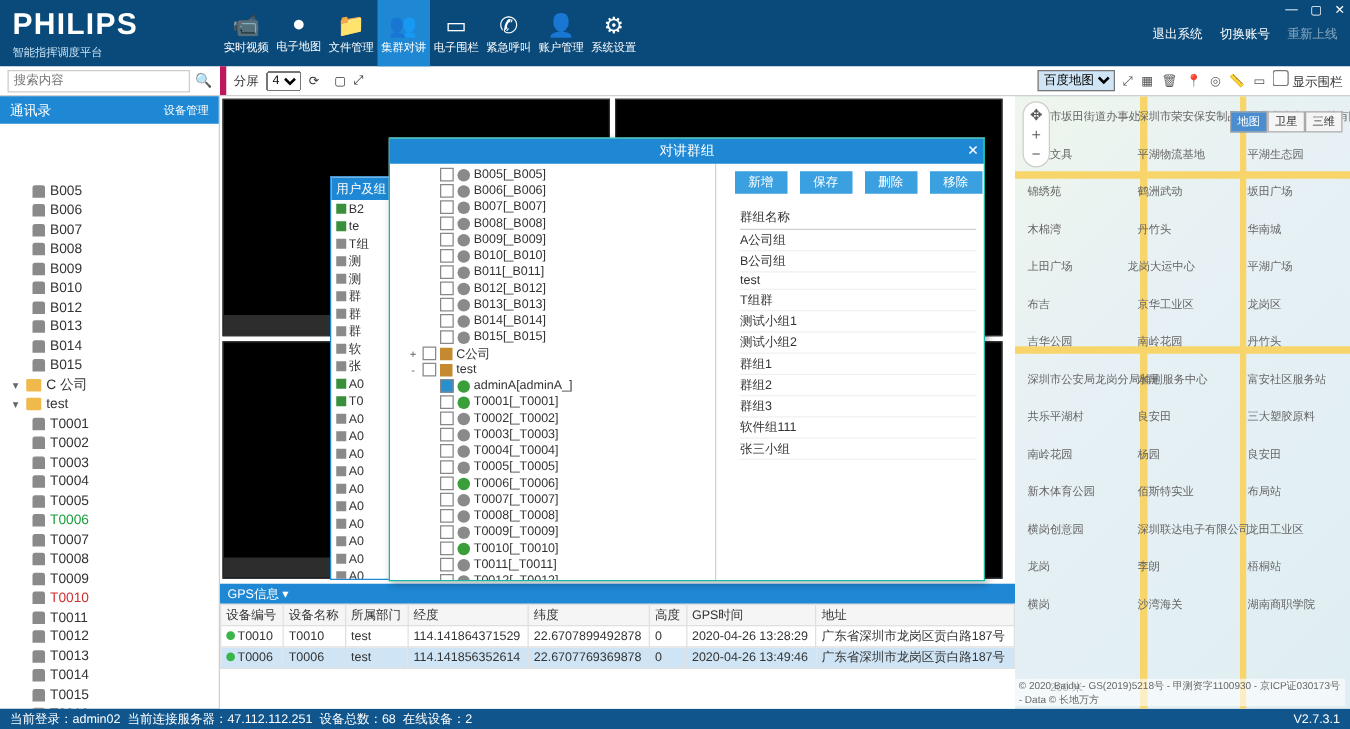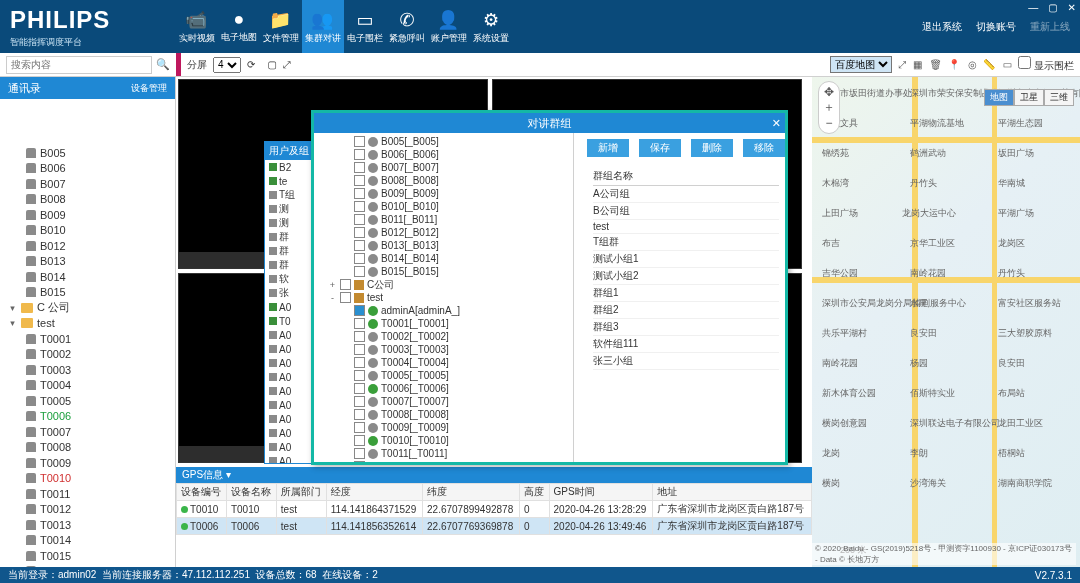--- a/index.html
+++ b/index.html
@@ -58,21 +58,21 @@
 
 
 .userlist { position: absolute; top: 141px; left: 264px; width: 52px; height: 323px; background: #fff; border:1px solid #1f88d4; overflow:hidden; }
 .userlist-head { height: 18px; background: #1f88d4; color: #fff; font-size: 10px; display:flex; align-items:center; padding:0 4px;}
 .userlist-body { font-size: 10px; }
 .ul-item { height: 14px; display:flex; align-items:center; padding-left:4px; gap:2px; }
 .ul-ico { width:8px; height:8px; background:#3a8f3a; display:inline-block; }
 .ul-ico.gray { background:#8a8a8a; }
 
 
-.dialog { position:absolute; top:110px; left:311px; width:477px; height:355px; background:#fff; border:3px solid #14b8a6; box-shadow: 2px 2px 6px rgba(0,0,0,0.3); }
+.dialog { position:absolute; top:110px; left:311px; width:477px; height:355px; background:#fff; border:1px solid #14b8a6; box-shadow: 2px 2px 6px rgba(0,0,0,0.3); }
 .dialog-title { height:20px; background:#1f88d4; color:#fff; font-size:11px; text-align:center; line-height:20px; position:relative; }
 .dialog-close { position:absolute; right:4px; top:0; cursor:pointer; }
 .dialog-body { display:flex; height:calc(100% - 20px);gap:13px; }
 .dlg-left { width:261px; border-right:1px solid #d0d0d0; overflow-y:auto; font-size:10px; padding-top:2px; }
 .dlg-right { flex:1; display:flex; flex-direction:column; }
 .dlg-buttons { display:flex; gap:10px; justify-content:center; padding:6px 0 10px; }
 .dlg-btn { width:42px; height:18px; background:#3aa0e0; color:#fff; font-size:10px; border:none; cursor:pointer; }
 .grp-list { flex:1; overflow-y:auto; font-size:10px; padding:0 6px; }
 .grp-head-row { font-weight:normal; border-bottom:1px solid #d0d0d0; padding:2px 0;}
 .grp-row { padding:1px 0; border-bottom:1px solid #f0f0f0; }

